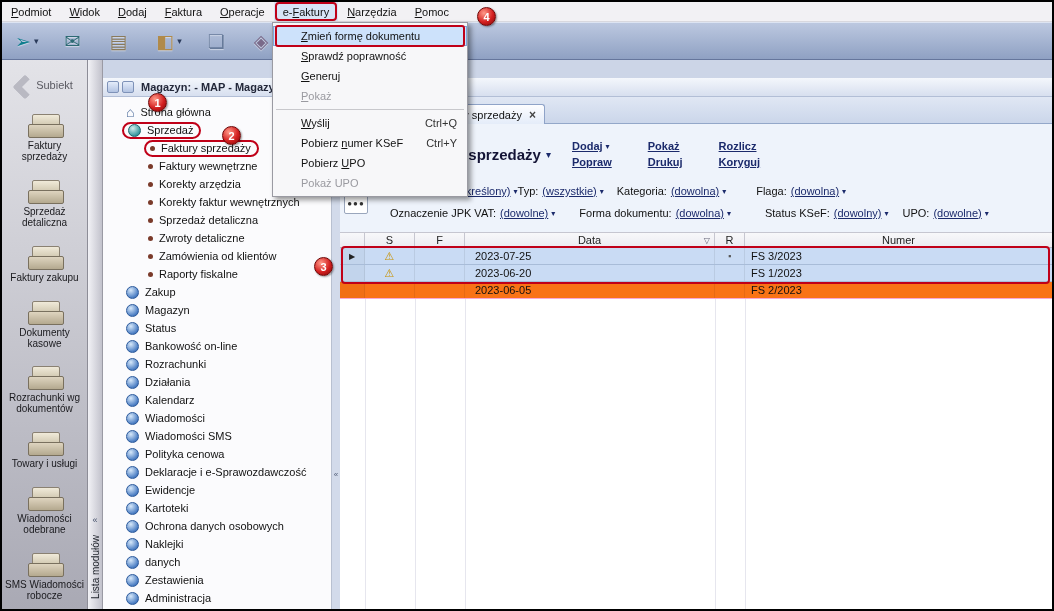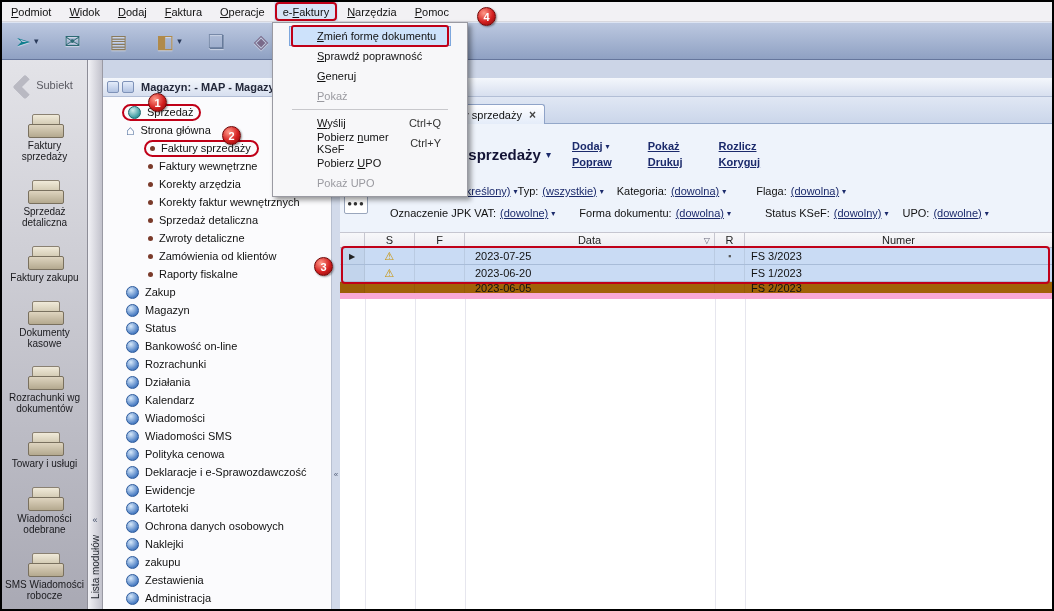--- a/index.html
+++ b/index.html
@@ -118,33 +118,33 @@
     background-image:linear-gradient(#e6e6ee,#e6e6ee),linear-gradient(#e6e6ee,#e6e6ee),linear-gradient(#e6e6ee,#e6e6ee),linear-gradient(#e6e6ee,#e6e6ee),linear-gradient(#e6e6ee,#e6e6ee);
     background-position:25px 0,75px 0,125px 0,375px 0,405px 0;
     background-size:1px 100%; background-repeat:no-repeat; }
   .table { position:absolute; left:0; right:0; top:135px; }
   .thead { display:flex; height:16px; background:linear-gradient(#f8f8fa,#ebebf1);
     border-top:1px solid #c6c6d0; border-bottom:1px solid #b8b8c4; }
   .hc { display:flex; align-items:center; justify-content:center; border-right:1px solid #c6c6d0;
     color:#222; position:relative; }
   .hc-sel{width:25px}.hc-s{width:50px}.hc-f{width:50px}.hc-data{width:250px}.hc-r{width:30px}.hc-num{flex:1;border-right:none}
   .sort { position:absolute; right:4px; font-size:8px; color:#667; }
-  .trow { display:flex; height:17px; border-bottom:6px solid #f9a8d4; background:#a16207; }
+  .trow { display:flex; height:17px; border-bottom:1px solid #f9a8d4; background:#f97316; }
   .trow.selected { background:#c9dbf4; border-bottom:1px solid #a8bcd8; }
   .c { display:flex; align-items:center; justify-content:center; border-right:1px solid rgba(0,0,0,0.07); }
   .c-sel{width:25px;background:rgba(0,0,0,0.03)}.c-s{width:50px}.c-f{width:50px}
   .c-data{width:250px;justify-content:flex-start;padding-left:10px}
   .c-r{width:30px;font-size:9px;color:#555}
   .c-num{flex:1;justify-content:flex-start;padding-left:6px;border-right:none}
   .c-sel .row-ind { font-size:8px; color:#222; }
   .c-s { color:#c79100; font-size:11px; }
 
   
   .menu { position:absolute; left:272px; top:22px; width:196px; z-index:80;
-    background:#f7f7f9; border:1px solid #9a9aa2; box-shadow:3px 3px 5px rgba(0,0,0,.4); padding:3px 16px; }
+    background:#f7f7f9; border:1px solid #9a9aa2; box-shadow:3px 3px 5px rgba(0,0,0,.4); padding:3px 0; }
   .menu-item { height:20px; display:flex; align-items:center; padding:0 10px 0 28px; position:relative; cursor:default; }
   .menu-item.highlighted { background:#cde2fb; outline:1px solid #7da7dd; outline-offset:-1px; }
   .menu-item.annotated::after { content:""; position:absolute; inset:-1px 2px; border:2px solid #c00018; border-radius:3px; pointer-events:none; }
   .menu-item.disabled { color:#9a9aa0; }
   .menu-item.separator { height:7px; padding:0; margin:0 3px;
     background:linear-gradient(rgba(0,0,0,0) 45%, #c8c8cc 45%, #c8c8cc 58%, rgba(0,0,0,0) 58%); }
   .mi-short { margin-left:auto; color:#333; }
 
   
   .red-rect { position:absolute; left:341px; top:246px; width:709px; height:38px;
@@ -276,34 +276,34 @@
 
   <div class="ws-top"></div>
   <div class="child-titlebar">
     <div class="win-icon"></div>
     <div class="win-icon"></div>
     <span class="child-title">Magazyn: - MAP - Magazyn po</span>
   </div>
 
   <div class="tree">
 
+      <div class="tree-item i0 lvl0 home">
+        <span class="t-wrap">
+          <span class="t-icon"></span>
+          <span class="t-label">Strona główna</span>
+        </span>
+      </div>
+
       <div class="tree-item i1 annotated lvl0 stack">
         <span class="t-wrap">
           <span class="t-icon"></span>
           <span class="t-label">Sprzedaż</span>
         </span>
       </div>
 
-      <div class="tree-item i0 lvl0 home">
-        <span class="t-wrap">
-          <span class="t-icon"></span>
-          <span class="t-label">Strona główna</span>
-        </span>
-      </div>
-
       <div class="tree-item i2 annotated lvl1">
         <span class="t-wrap">
           <span class="t-icon"></span>
           <span class="t-label">Faktury sprzedaży</span>
         </span>
       </div>
 
       <div class="tree-item i3 lvl1">
         <span class="t-wrap">
           <span class="t-icon"></span>
@@ -454,21 +454,21 @@
       <div class="tree-item i24 lvl0 sphere">
         <span class="t-wrap">
           <span class="t-icon"></span>
           <span class="t-label">Naklejki</span>
         </span>
       </div>
 
       <div class="tree-item i25 lvl0 sphere">
         <span class="t-wrap">
           <span class="t-icon"></span>
-          <span class="t-label">zakupu</span>
+          <span class="t-label">danych</span>
         </span>
       </div>
 
       <div class="tree-item i26 lvl0 sphere">
         <span class="t-wrap">
           <span class="t-icon"></span>
           <span class="t-label">Zestawienia</span>
         </span>
       </div>
 

